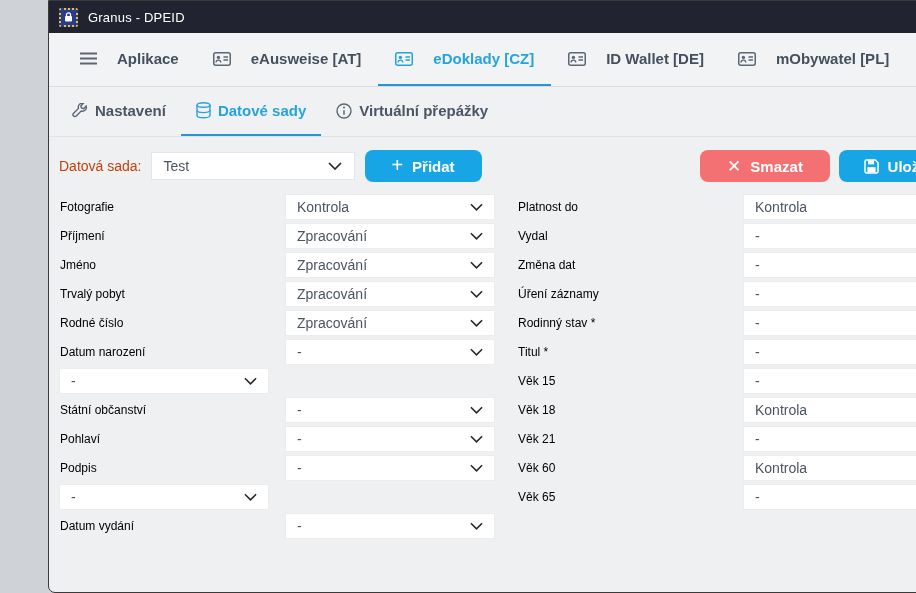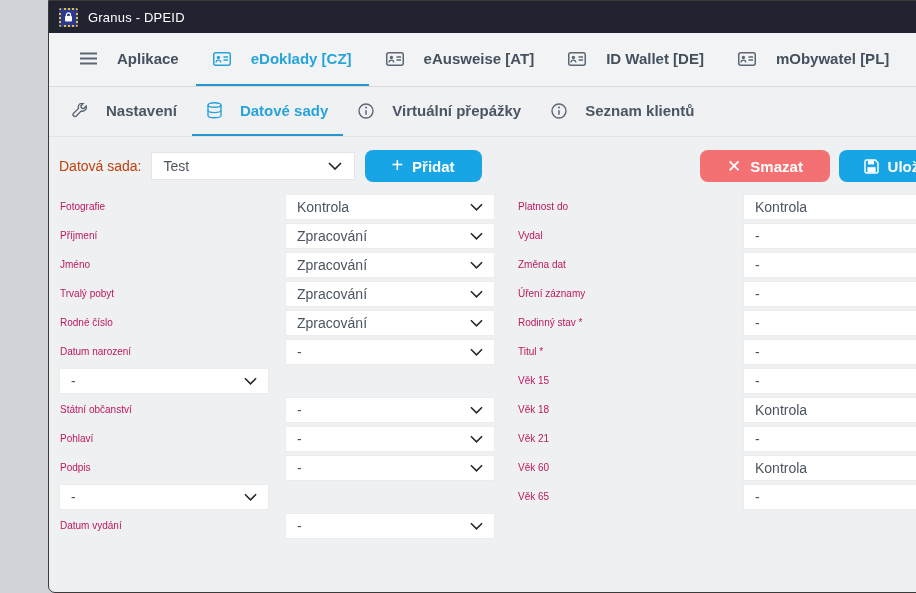--- a/index.html
+++ b/index.html
@@ -33,21 +33,21 @@
   }
   .mtab .ticon { display:flex; align-items:center; color:#5c6774; }
   .mtab.active { color:#27a3dc; border-bottom-color:#2496d2; }
   .mtab.active .ticon { color:#27a3dc; }
   
   .subtabs {
     height:50px; background:#f0f1f3; border-bottom:1px solid #e1e3e6;
     display:flex; align-items:stretch; padding-left:8px; flex:0 0 50px;
   }
   .stab {
-    display:flex; align-items:center; gap:18px; padding:0 15px; cursor:pointer;
+    display:flex; align-items:center; gap:7px; padding:0 15px; cursor:pointer;
     font-size:15px; font-weight:700; color:#4a5663; border-bottom:2px solid transparent;
   }
   .stab .ticon { display:flex; align-items:center; color:#5c6774; }
   .stab.active { color:#27a3dc; border-bottom-color:#2496d2; }
   .stab.active .ticon { color:#27a3dc; }
   
   .content { flex:1; padding:10px 10px 0 10px; }
   .toolbar { display:flex; align-items:center; height:34px; margin-top:2px; }
   .tb-label { font-size:14px; color:#c2410c; }
   .dataset-select {
@@ -66,21 +66,21 @@
   .btn-del { width:130px; background:#f47173; }
   .btn-save { width:114px; margin-left:9px; background:#18a5e6; }
   .tb-right { margin-left:auto; display:flex; align-items:center; }
   .plus-glyph { font-size:20px; line-height:1; font-weight:400; margin-top:-2px; }
   .x-glyph { font-size:17px; line-height:1; font-weight:400; }
   
   .formgrid { display:flex; margin-top:9px; align-items:flex-start; }
   .fcol-left { width:458px; flex:0 0 458px; }
   .fcol-right { flex:1; }
   .frow { display:flex; align-items:center; height:29px; }
-  .flabel { flex:0 0 226px; font-size:10px; color:#be185d; padding-left:1px; }
+  .flabel { flex:0 0 226px; font-size:12px; color:#000000; padding-left:1px; }
   .fselect {
     width:210px; height:26px; background:#ffffff; border:1px solid #eaecee;
     display:flex; align-items:center; padding:0 11px; cursor:pointer;
   }
   .fselect .val { font-size:14px; color:#4b5560; }
 </style>
 </head>
 <body>
 
 <div class="window">
@@ -98,41 +98,41 @@
 
   <div class="maintabs">
     <div class="mtab">
       <span class="ticon">
         <svg width="17" height="13" viewBox="0 0 17 13">
             <path d="M0 1.5h17M0 6.5h17M0 11.5h17" stroke="currentColor" stroke-width="2"></path>
           </svg>
       </span>
       <span>Aplikace</span>
     </div>
-    <div class="mtab active">
+    <div class="mtab">
       <span class="ticon">
         <svg width="18" height="14" viewBox="0 0 18 14">
             <rect x="0.75" y="0.75" width="16.5" height="12.5" rx="2" fill="none" stroke="currentColor" stroke-width="1.5"></rect>
             <circle cx="5.4" cy="5.4" r="1.7" fill="currentColor"></circle>
             <path d="M3 10.6c0-1.5 1.1-2.4 2.4-2.4s2.4.9 2.4 2.4" fill="none" stroke="currentColor" stroke-width="1.3"></path>
             <path d="M10.5 5h4.5M10.5 8h4.5" stroke="currentColor" stroke-width="1.3"></path>
           </svg>
       </span>
-      <span>eDoklady [CZ]</span>
-    </div>
-    <div class="mtab">
+      <span>eAusweise [AT]</span>
+    </div>
+    <div class="mtab active">
       <span class="ticon">
         <svg width="18" height="14" viewBox="0 0 18 14">
             <rect x="0.75" y="0.75" width="16.5" height="12.5" rx="2" fill="none" stroke="currentColor" stroke-width="1.5"></rect>
             <circle cx="5.4" cy="5.4" r="1.7" fill="currentColor"></circle>
             <path d="M3 10.6c0-1.5 1.1-2.4 2.4-2.4s2.4.9 2.4 2.4" fill="none" stroke="currentColor" stroke-width="1.3"></path>
             <path d="M10.5 5h4.5M10.5 8h4.5" stroke="currentColor" stroke-width="1.3"></path>
           </svg>
       </span>
-      <span>eAusweise [AT]</span>
+      <span>eDoklady [CZ]</span>
     </div>
     <div class="mtab">
       <span class="ticon">
         <svg width="18" height="14" viewBox="0 0 18 14">
             <rect x="0.75" y="0.75" width="16.5" height="12.5" rx="2" fill="none" stroke="currentColor" stroke-width="1.5"></rect>
             <circle cx="5.4" cy="5.4" r="1.7" fill="currentColor"></circle>
             <path d="M3 10.6c0-1.5 1.1-2.4 2.4-2.4s2.4.9 2.4 2.4" fill="none" stroke="currentColor" stroke-width="1.3"></path>
             <path d="M10.5 5h4.5M10.5 8h4.5" stroke="currentColor" stroke-width="1.3"></path>
           </svg>
       </span>
@@ -172,30 +172,20 @@
     </div>
     <div class="stab">
       <span class="ticon">
         <svg width="16" height="16" viewBox="0 0 16 16">
             <circle cx="8" cy="8" r="7" fill="none" stroke="currentColor" stroke-width="1.4"></circle>
             <circle cx="8" cy="4.6" r="1" fill="currentColor"></circle>
             <path d="M8 7.2v4.6" stroke="currentColor" stroke-width="1.5"></path>
           </svg>
       </span>
       <span>Virtuální přepážky</span>
-    </div>
-    <div class="stab">
-      <span class="ticon">
-        <svg width="16" height="16" viewBox="0 0 16 16">
-            <circle cx="8" cy="8" r="7" fill="none" stroke="currentColor" stroke-width="1.4"></circle>
-            <circle cx="8" cy="4.6" r="1" fill="currentColor"></circle>
-            <path d="M8 7.2v4.6" stroke="currentColor" stroke-width="1.5"></path>
-          </svg>
-      </span>
-      <span>Seznam klientů</span>
     </div>
   </div>
 
   <div class="content">
 
     <div class="toolbar">
       <span class="tb-label">Datová sada:</span>
       <div class="dataset-select">
         <span class="val">Test</span>
         <svg class="chev" width="14" height="8" viewBox="0 0 14 8">

